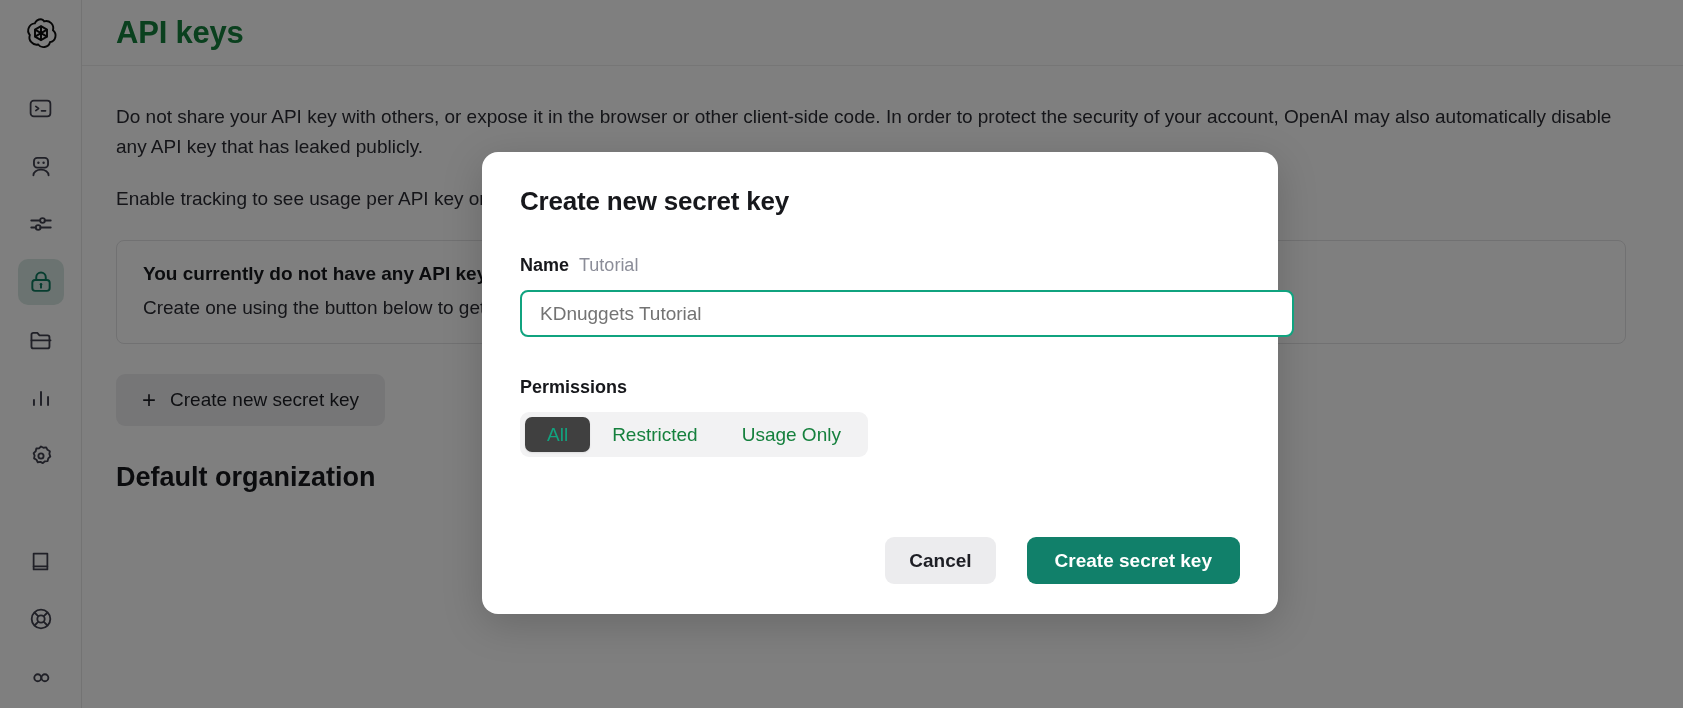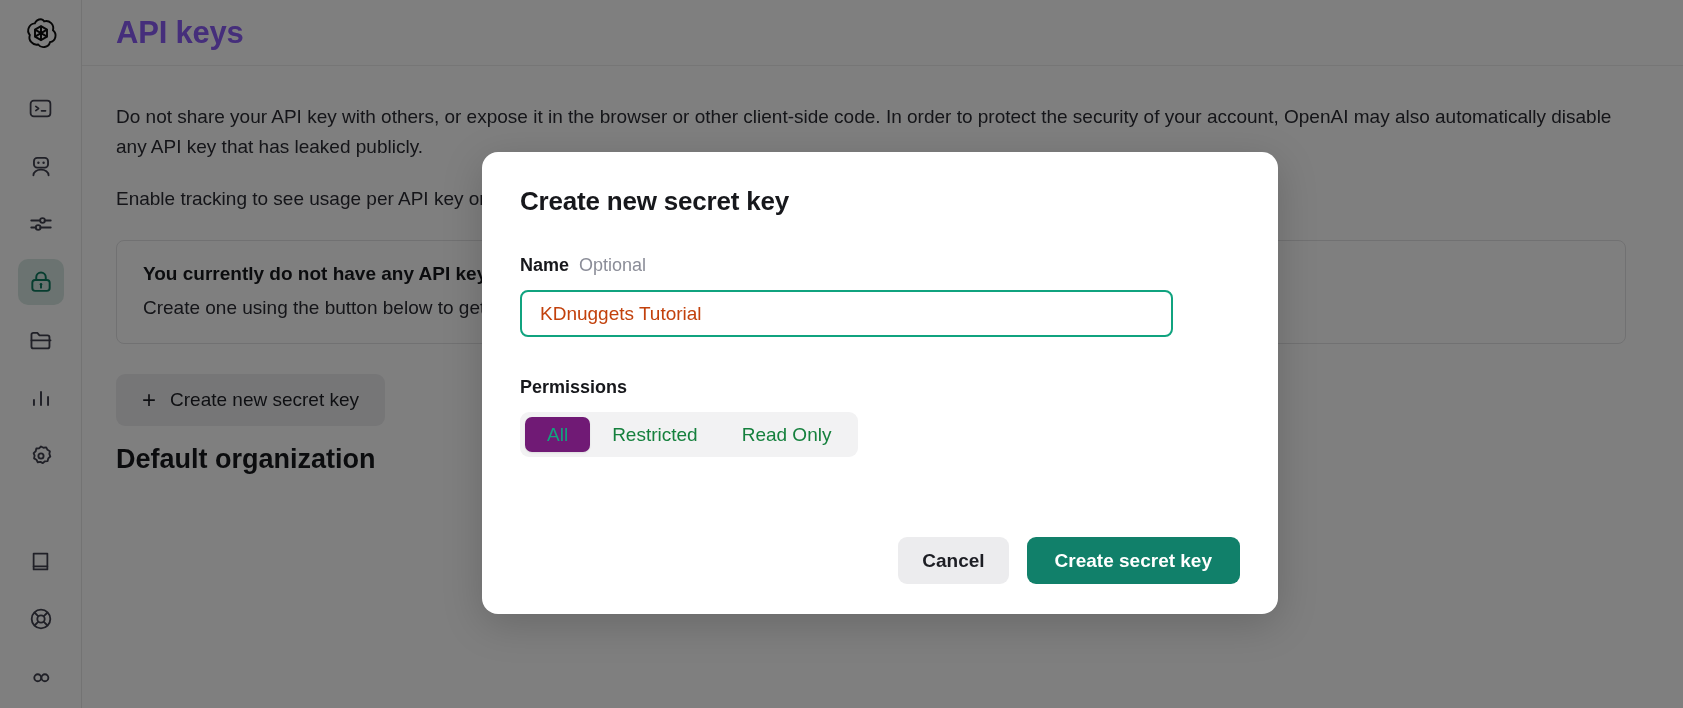--- a/index.html
+++ b/index.html
@@ -34,21 +34,21 @@
   .nav-icon svg { display: block; }
   .nav-spacer { flex: 1 1 auto; min-height: 10px; }
 
   
   .main { flex: 1 1 auto; height: 708px; position: relative; }
 
   .page-head {
     height: 66px; border-bottom: 1px solid #ececec;
     display: flex; align-items: center; padding-left: 34px;
   }
-  .page-title { font-size: 31px; font-weight: 700; color: #8b5cf6; letter-spacing: -0.2px; }
+  .page-title { font-size: 31px; font-weight: 700; color: #15803d; letter-spacing: -0.2px; }
 
   .main-body { padding: 36px 34px 0 34px; }
   .para {
     font-size: 19px; line-height: 1.58; color: #2a2b32;
     max-width: 1510px; margin-bottom: 22px;
   }
   .para:last-of-type { margin-bottom: 26px; }
 
   .empty-card {
     border: 1px solid #e2e2e4; border-radius: 8px;
@@ -61,70 +61,70 @@
   .create-btn {
     display: inline-flex; align-items: center; gap: 14px;
     background: #ededef; color: #1d1e24;
     border: none; border-radius: 9px;
     padding: 14px 26px; font-size: 19px;
     font-family: "Liberation Sans", sans-serif;
     cursor: pointer;
   }
   .create-btn .plus { font-size: 24px; line-height: 1; font-weight: 400; }
 
-  .section-title { font-size: 27px; font-weight: 700; color: #17181c; margin-top: 18px; }
+  .section-title { font-size: 27px; font-weight: 700; color: #17181c; margin-top: 36px; }
 
   
   .overlay { position: absolute; inset: 0; background: rgba(0,0,0,0.5); }
 
   
   .modal {
     position: absolute; left: 482px; top: 152px;
     width: 796px; height: 462px;
     background: #ffffff; border-radius: 16px;
     padding: 34px 38px 0 38px;
     box-shadow: 0 10px 40px rgba(0,0,0,0.18);
   }
   .modal-title { font-size: 26px; font-weight: 700; color: #17181c; letter-spacing: -0.2px; }
 
   .field-label-row { margin-top: 38px; display: flex; align-items: center; gap: 10px; }
   .field-label { font-size: 18px; font-weight: 700; color: #17181c; }
   .field-optional { font-size: 18px; color: #8b8d98; }
 
   .name-input {
     margin-top: 14px;
-    width: 653px; height: 47px;
+    width: 774px; height: 47px;
     border: 2px solid #10a37f; border-radius: 8px;
-    padding: 0 18px; font-size: 19px; color: #c2410c;
+    padding: 0 18px; font-size: 19px; color: #737373;
     font-family: "Liberation Sans", sans-serif;
     outline: none; background: #fff;
   }
 
   .perm-label { margin-top: 40px; font-size: 18px; font-weight: 700; color: #17181c; }
 
   .segmented {
     margin-top: 14px; display: inline-flex; align-items: center;
     background: #f2f2f3; border-radius: 9px; padding: 5px;
     height: 45px;
   }
   .seg {
     border: none; background: transparent;
     font-family: "Liberation Sans", sans-serif;
     font-size: 19px; color: #15803d;
     padding: 0 22px; height: 35px; border-radius: 7px;
     cursor: pointer; display: flex; align-items: center;
   }
   .seg.active {
-    background: #701a75; color: #11a37f; font-weight: 400;
+    background: #404040; color: #11a37f; font-weight: 400;
     box-shadow: 0 1px 2px rgba(0,0,0,0.09);
   }
 
   .modal-actions {
     position: absolute; right: 38px; bottom: 30px;
-    display: flex; gap: 18px; align-items: flex-start;
+    display: flex; gap: 31px; align-items: flex-start;
   }
   .btn {
     border: none; border-radius: 9px; cursor: pointer;
     font-family: "Liberation Sans", sans-serif;
     font-size: 19px; font-weight: 700;
     height: 47px; padding: 0 24px;
     display: flex; align-items: center; justify-content: center;
   }
   .btn-cancel { background: #ececee; color: #1d1e24; }
   .btn-primary { background: #11806a; color: #ffffff; padding: 12px 28px; }
@@ -254,31 +254,31 @@
   </div>
 
   <div class="overlay"></div>
 
   <div class="modal">
 
     <div class="modal-title">Create new secret key</div>
 
     <div class="field-label-row">
       <span class="field-label">Name</span>
-      <span class="field-optional">Optional</span>
+      <span class="field-optional">Tutorial</span>
     </div>
 
     <input class="name-input" type="text" value="KDnuggets Tutorial" style="">
 
     <div class="perm-label">Permissions</div>
 
     <div class="segmented">
       <button class="seg active">All</button>
       <button class="seg">Restricted</button>
-      <button class="seg">Read Only</button>
+      <button class="seg">Usage Only</button>
     </div>
 
     <div class="modal-actions">
       <button class="btn btn-cancel">Cancel</button>
       <button class="btn btn-primary">Create secret key</button>
     </div>
   </div>
 
 </div>
 

